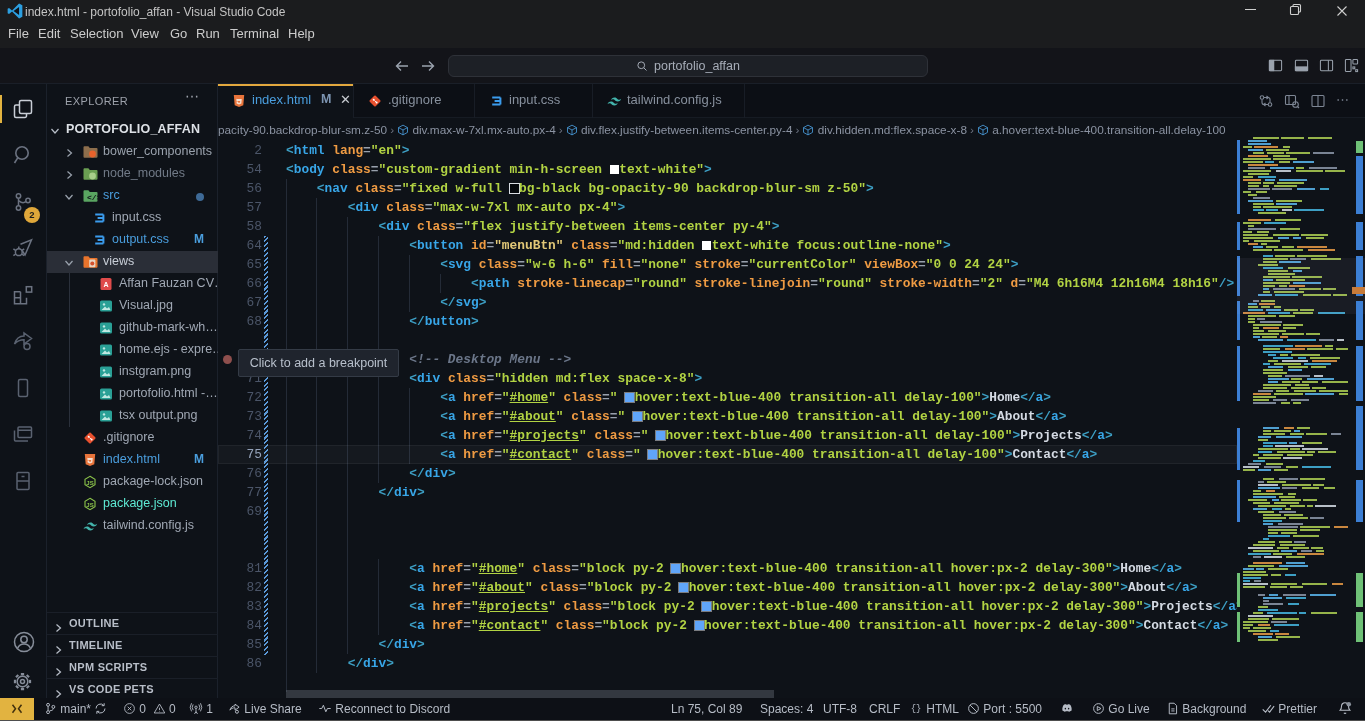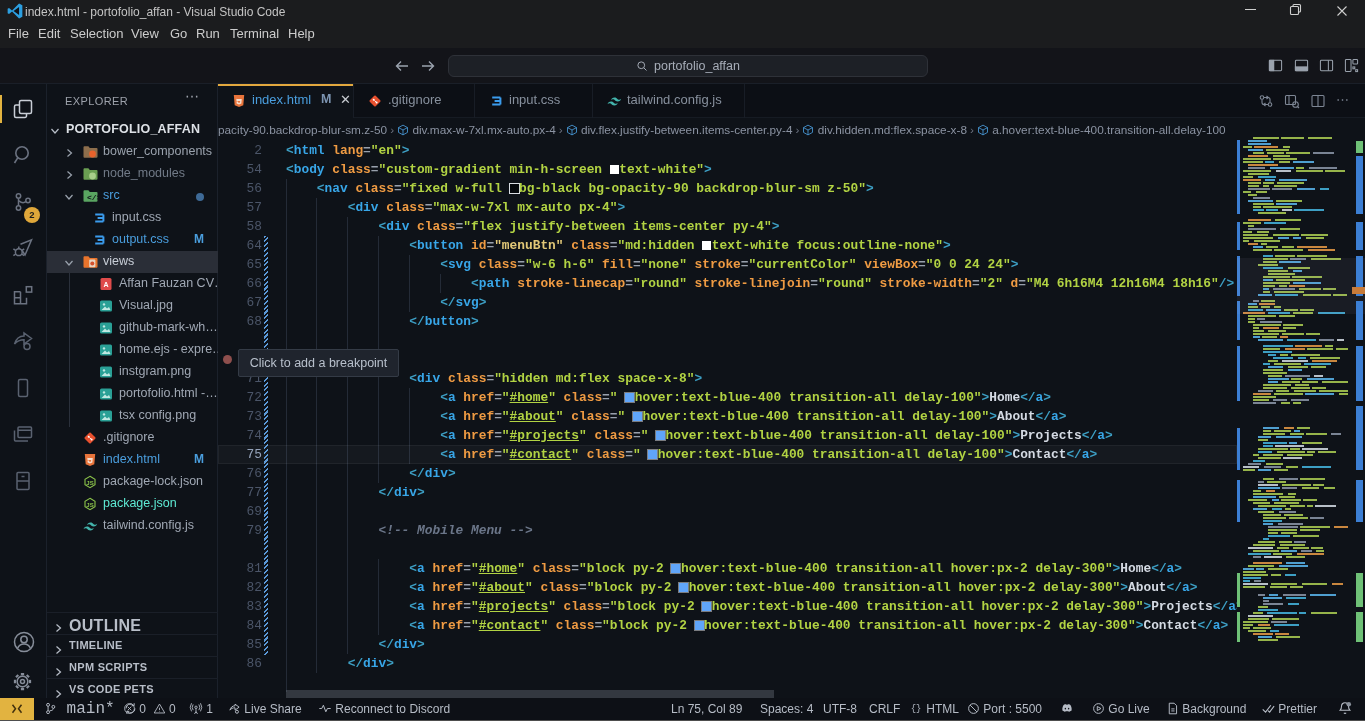--- a/index.html
+++ b/index.html
@@ -309,21 +309,21 @@
           <path d="M2.5 11 6 7.5l2 2 2-1.5 1.5 3z" fill="#bfe8e2"></path>
         </svg></span>
 <span class="tlabel" style="left:72px;color:#a0a8b4">portofolio.html -…</span>
 </div>
 <div class="trow" style="top:405px">
 <span style="position:absolute;left:52px;top:4px"><svg width="14" height="14" viewBox="0 0 14 14">
           <rect x="1" y="1.5" width="12" height="11" rx="1.5" fill="#2aa096"></rect>
           <circle cx="5" cy="5.4" r="1.2" fill="#bfe8e2"></circle>
           <path d="M2.5 11 6 7.5l2 2 2-1.5 1.5 3z" fill="#bfe8e2"></path>
         </svg></span>
-<span class="tlabel" style="left:72px;color:#a0a8b4">tsx config.png</span>
+<span class="tlabel" style="left:72px;color:#a0a8b4">tsx output.png</span>
 </div>
 <div class="trow" style="top:427px">
 <span style="position:absolute;left:36px;top:4px"><svg width="14" height="14" viewBox="0 0 14 14">
           <rect x="2.8" y="2.8" width="8.4" height="8.4" rx="1" fill="#e8502e" transform="rotate(45 7 7)"></rect>
           <circle cx="5.7" cy="5.7" r="1" fill="#fff"></circle>
           <circle cx="8.6" cy="8.6" r="1" fill="#fff"></circle>
           <path d="M6.4 6.4l1.6 1.6" stroke="#fff" stroke-width="0.9"></path>
         </svg></span>
 <span class="tlabel" style="left:56px;color:#a0a8b4">.gitignore</span>
 </div>
@@ -355,21 +355,21 @@
         </svg></span>
 <span class="tlabel" style="left:56px;color:#a0a8b4">tailwind.config.js</span>
 </div>
 <div style="position:absolute;left:69px;top:273px;width:1px;height:154px;background:#2a303b"></div>
 <div style="position:absolute;left:65px;top:95px;font-size:11px;color:#9da2ab;letter-spacing:.4px">EXPLORER</div>
 <div style="position:absolute;left:185px;top:88px;font-size:14px;color:#9da2ab;letter-spacing:1px">⋯</div>
 <div style="position:absolute;left:47px;top:612px;width:171px;height:22px;border-top:1px solid #1a1f28">
 <span style="position:absolute;left:6px;top:6px"><svg width="10" height="10" viewBox="0 0 10 10" fill="none" stroke="#b8bec8" stroke-width="1.2">
           <path d="M3.5 1.5 7.5 5l-4 3.5"></path>
         </svg></span>
-<span style="position:absolute;left:22px;top:4px;font-size:16px;font-weight:bold;color:#b8bec8;letter-spacing:.3px">OUTLINE</span>
+<span style="position:absolute;left:22px;top:4px;font-size:11px;font-weight:bold;color:#b8bec8;letter-spacing:.3px">OUTLINE</span>
     </div>
 <div style="position:absolute;left:47px;top:634px;width:171px;height:22px;border-top:1px solid #1a1f28">
 <span style="position:absolute;left:6px;top:6px"><svg width="10" height="10" viewBox="0 0 10 10" fill="none" stroke="#b8bec8" stroke-width="1.2">
           <path d="M3.5 1.5 7.5 5l-4 3.5"></path>
         </svg></span>
 <span style="position:absolute;left:22px;top:4px;font-size:11px;font-weight:bold;color:#b8bec8;letter-spacing:.3px">TIMELINE</span>
     </div>
 <div style="position:absolute;left:47px;top:656px;width:171px;height:22px;border-top:1px solid #1a1f28">
 <span style="position:absolute;left:6px;top:6px"><svg width="10" height="10" viewBox="0 0 10 10" fill="none" stroke="#b8bec8" stroke-width="1.2">
           <path d="M3.5 1.5 7.5 5l-4 3.5"></path>
@@ -405,38 +405,38 @@
 <div class="cl" style="top:236px"><span class="ln lnum">64</span>
 <span class="codeline">                <span class="b">&lt;</span><span class="t">button</span><span class="a"> id</span><span class="e">=</span><span class="i">"menuBtn"</span><span class="a"> class</span><span class="e">=</span><span class="s">"md:hidden </span><span class="cbox wbox"></span><span class="s">text-white focus:outline-none"</span><span class="b">&gt;</span></span></div>
 <div class="cl" style="top:255px"><span class="ln lnum">65</span>
 <span class="codeline">                    <span class="b">&lt;</span><span class="t">svg</span><span class="a"> class</span><span class="e">=</span><span class="s">"w-6 h-6"</span><span class="a"> fill</span><span class="e">=</span><span class="s">"none"</span><span class="a"> stroke</span><span class="e">=</span><span class="s">"currentColor"</span><span class="a"> viewBox</span><span class="e">=</span><span class="s">"0 0 24 24"</span><span class="b">&gt;</span></span></div>
 <div class="cl" style="top:274px"><span class="ln lnum">66</span>
 <span class="codeline">                        <span class="b">&lt;</span><span class="t">path</span><span class="a"> stroke-linecap</span><span class="e">=</span><span class="s">"round"</span><span class="a"> stroke-linejoin</span><span class="e">=</span><span class="s">"round"</span><span class="a"> stroke-width</span><span class="e">=</span><span class="s">"2"</span><span class="a"> d</span><span class="e">=</span><span class="s">"M4 6h16M4 12h16M4 18h16"</span><span class="b">/&gt;</span></span></div>
 <div class="cl" style="top:293px"><span class="ln lnum">67</span>
 <span class="codeline">                    <span class="b">&lt;/</span><span class="t">svg</span><span class="b">&gt;</span></span></div>
 <div class="cl" style="top:312px"><span class="ln lnum">68</span>
 <span class="codeline">                <span class="b">&lt;/</span><span class="t">button</span><span class="b">&gt;</span></span></div>
+<div class="cl" style="top:350px"><span class="ln lnum">70</span>
+<span class="codeline">                <span class="c">&lt;!-- Desktop Menu --&gt;</span></span></div>
 <div class="cl" style="top:369px"><span class="ln lnum">71</span>
 <span class="codeline">                <span class="b">&lt;</span><span class="t">div</span><span class="a"> class</span><span class="e">=</span><span class="s">"hidden md:flex space-x-8"</span><span class="b">&gt;</span></span></div>
 <div class="cl" style="top:388px"><span class="ln lnum">72</span>
 <span class="codeline">                    <span class="b">&lt;</span><span class="t">a</span><span class="a"> href</span><span class="e">=</span><span class="s">"</span><span class="s u">#home</span><span class="s">"</span><span class="a"> class</span><span class="e">=</span><span class="s">" </span><span class="cbox bbox"></span><span class="s">hover:text-blue-400 transition-all delay-100"</span><span class="b">&gt;</span><span class="x">Home</span><span class="b">&lt;/</span><span class="t">a</span><span class="b">&gt;</span></span></div>
 <div class="cl" style="top:407px"><span class="ln lnum">73</span>
 <span class="codeline">                    <span class="b">&lt;</span><span class="t">a</span><span class="a"> href</span><span class="e">=</span><span class="s">"</span><span class="s u">#about</span><span class="s">"</span><span class="a"> class</span><span class="e">=</span><span class="s">" </span><span class="cbox bbox"></span><span class="s">hover:text-blue-400 transition-all delay-100"</span><span class="b">&gt;</span><span class="x">About</span><span class="b">&lt;/</span><span class="t">a</span><span class="b">&gt;</span></span></div>
 <div class="cl" style="top:426px"><span class="ln lnum">74</span>
 <span class="codeline">                    <span class="b">&lt;</span><span class="t">a</span><span class="a"> href</span><span class="e">=</span><span class="s">"</span><span class="s u">#projects</span><span class="s">"</span><span class="a"> class</span><span class="e">=</span><span class="s">" </span><span class="cbox bbox"></span><span class="s">hover:text-blue-400 transition-all delay-100"</span><span class="b">&gt;</span><span class="x">Projects</span><span class="b">&lt;/</span><span class="t">a</span><span class="b">&gt;</span></span></div>
 <div class="cl cur" style="top:445px"><span class="ln lnumA">75</span>
 <span class="codeline">                    <span class="b">&lt;</span><span class="t">a</span><span class="a"> href</span><span class="e">=</span><span class="s">"</span><span class="s u">#contact</span><span class="s">"</span><span class="a"> class</span><span class="e">=</span><span class="s">" </span><span class="cbox bbox"></span><span class="s">hover:text-blue-400 transition-all delay-100"</span><span class="b">&gt;</span><span class="x">Contact</span><span class="b">&lt;/</span><span class="t">a</span><span class="b">&gt;</span></span></div>
 <div class="cl" style="top:464px"><span class="ln lnum">76</span>
 <span class="codeline">                <span class="b">&lt;/</span><span class="t">div</span><span class="b">&gt;</span></span></div>
 <div class="cl" style="top:483px"><span class="ln lnum">77</span>
 <span class="codeline">            <span class="b">&lt;/</span><span class="t">div</span><span class="b">&gt;</span></span></div>
 <div class="cl" style="top:502px"><span class="ln lnum">69</span>
 <span class="codeline"></span></div>
-<div class="cl" style="top:521px"><span class="ln lnum">79</span>
-<span class="codeline">            <span class="c">&lt;!-- Mobile Menu --&gt;</span></span></div>
 <div class="cl" style="top:559px"><span class="ln lnum">81</span>
 <span class="codeline">                <span class="b">&lt;</span><span class="t">a</span><span class="a"> href</span><span class="e">=</span><span class="s">"</span><span class="s u">#home</span><span class="s">"</span><span class="a"> class</span><span class="e">=</span><span class="s">"block py-2 </span><span class="cbox bbox"></span><span class="s">hover:text-blue-400 transition-all hover:px-2 delay-300"</span><span class="b">&gt;</span><span class="x">Home</span><span class="b">&lt;/</span><span class="t">a</span><span class="b">&gt;</span></span></div>
 <div class="cl" style="top:578px"><span class="ln lnum">82</span>
 <span class="codeline">                <span class="b">&lt;</span><span class="t">a</span><span class="a"> href</span><span class="e">=</span><span class="s">"</span><span class="s u">#about</span><span class="s">"</span><span class="a"> class</span><span class="e">=</span><span class="s">"block py-2 </span><span class="cbox bbox"></span><span class="s">hover:text-blue-400 transition-all hover:px-2 delay-300"</span><span class="b">&gt;</span><span class="x">About</span><span class="b">&lt;/</span><span class="t">a</span><span class="b">&gt;</span></span></div>
 <div class="cl" style="top:597px"><span class="ln lnum">83</span>
 <span class="codeline">                <span class="b">&lt;</span><span class="t">a</span><span class="a"> href</span><span class="e">=</span><span class="s">"</span><span class="s u">#projects</span><span class="s">"</span><span class="a"> class</span><span class="e">=</span><span class="s">"block py-2 </span><span class="cbox bbox"></span><span class="s">hover:text-blue-400 transition-all hover:px-2 delay-300"</span><span class="b">&gt;</span><span class="x">Projects</span><span class="b">&lt;/</span><span class="t">a</span><span class="b">&gt;</span></span></div>
 <div class="cl" style="top:616px"><span class="ln lnum">84</span>
 <span class="codeline">                <span class="b">&lt;</span><span class="t">a</span><span class="a"> href</span><span class="e">=</span><span class="s">"</span><span class="s u">#contact</span><span class="s">"</span><span class="a"> class</span><span class="e">=</span><span class="s">"block py-2 </span><span class="cbox bbox"></span><span class="s">hover:text-blue-400 transition-all hover:px-2 delay-300"</span><span class="b">&gt;</span><span class="x">Contact</span><span class="b">&lt;/</span><span class="t">a</span><span class="b">&gt;</span></span></div>
 <div class="cl" style="top:635px"><span class="ln lnum">85</span>
 <span class="codeline">            <span class="b">&lt;/</span><span class="t">div</span><span class="b">&gt;</span></span></div>
@@ -849,21 +849,21 @@
 <div style="position:absolute;left:1352px;top:287px;width:13px;height:7px;background:#c77b3a"></div>
 
 <div style="position:absolute;left:286px;top:690px;width:488px;height:8px;background:rgba(120,130,140,0.35)"></div>
 
 <div style="position:absolute;left:0;top:698px;width:1365px;height:23px;background:#0d1016">
 <div style="position:absolute;left:0;top:0;width:34px;height:23px;background:#e2b340">
         <svg width="16" height="14" viewBox="0 0 16 14" style="position:absolute;left:9px;top:5px">
           <path fill="none" stroke="#42300d" stroke-width="1.5" d="M3.5 3l3 4-3 4M12.5 3 9.5 7l3 4" transform="translate(0,-1.2)"></path>
         </svg>
       </div>
-<span style="position:absolute;left:44px;top:0;height:23px;line-height:23px;color:#b6bcc6;font-size:16px;font-family:Liberation Mono, monospace;"><svg width="13" height="13" viewBox="0 0 16 16" fill="none" stroke="#b6bcc6" stroke-width="1.2" style="vertical-align:-2px">
+<span style="position:absolute;left:44px;top:0;height:23px;line-height:23px;color:#b6bcc6;font-size:12px;"><svg width="13" height="13" viewBox="0 0 16 16" fill="none" stroke="#b6bcc6" stroke-width="1.2" style="vertical-align:-2px">
           <circle cx="5" cy="3.5" r="1.8"></circle>
           <circle cx="5" cy="12.5" r="1.8"></circle>
           <circle cx="11.5" cy="6" r="1.8"></circle>
           <path d="M5 5.3v5.4M11.5 7.8c0 2-2 3-4.5 3"></path>
         </svg> main* <svg width="13" height="13" viewBox="0 0 16 16" fill="none" stroke="#b6bcc6" stroke-width="1.2" style="vertical-align:-2px">
           <path d="M13.5 8a5.5 5.5 0 0 1-9.5 3.8M2.5 8A5.5 5.5 0 0 1 12 4.2"></path>
           <path d="M12.5 1.5v3h-3M3.5 14.5v-3h3"></path>
         </svg></span>
 <span style="position:absolute;left:123px;top:0;height:23px;line-height:23px;color:#b6bcc6;font-size:12px;"><svg width="13" height="13" viewBox="0 0 16 16" fill="none" stroke="#b6bcc6" stroke-width="1.1" style="vertical-align:-2px">
           <circle cx="8" cy="8" r="6"></circle>

